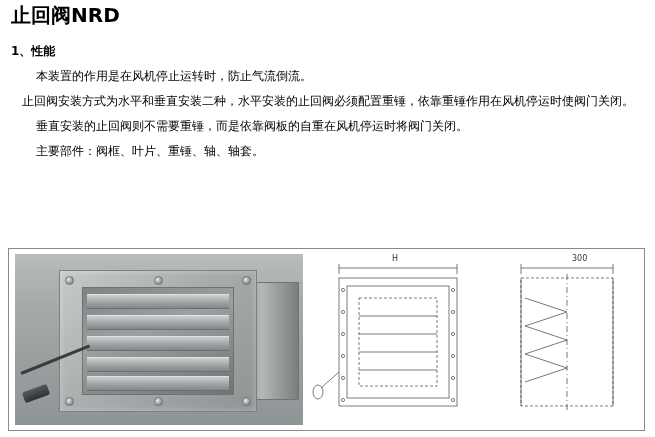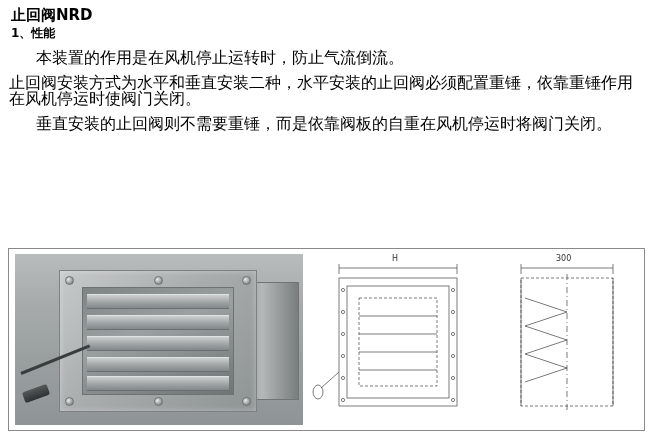--- a/index.html
+++ b/index.html
@@ -16,40 +16,40 @@
     position: relative;
   }
   .page {
     position: relative;
     width: 655px;
     height: 437px;
     box-sizing: border-box;
     padding: 4px 8px 0 8px;
   }
   .doc-title {
-    font-size: 15px;
+    font-size: 20px;
     font-weight: bold;
     letter-spacing: 0px;
     margin: 2px 0 0 3px;
     line-height: 18px;
   }
   .section-head {
     font-size: 12px;
     font-weight: bold;
-    margin: 1px 0 0 3px;
+    margin: 19px 0 0 3px;
     line-height: 16px;
   }
   .para {
-    font-size: 16px;
+    font-size: 12px;
     line-height: 16px;
     margin: 9px 0 0 28px;
     letter-spacing: 0px;
   }
   .para.nopad {
-    margin-left: 1px;
+    margin-left: 14px;
   }
   .figure-box {
     position: absolute;
     left: 8px;
     top: 248px;
     width: 637px;
     height: 183px;
     border: 1px solid #8a8a8a;
     box-sizing: border-box;
     background: #ffffff;
@@ -157,20 +157,21 @@
 
 <div class="page">
 
   <div class="doc-title">止回阀NRD</div>
 
   <div class="section-head">1、性能</div>
   <div class="para">本装置的作用是在风机停止运转时，防止气流倒流。</div>
   <div class="para nopad">止回阀安装方式为水平和垂直安装二种，水平安装的止回阀必须配置重锤，依靠重锤作用在风机停运时使阀门关闭。</div>
   <div class="para" style="">垂直安装的止回阀则不需要重锤，而是依靠阀板的自重在风机停运时将阀门关闭。</div>
 
+  <div class="para">主要部件：阀框、叶片、重锤、轴、轴套。</div>
 
   <div class="figure-box">
 
     <div class="fig-left">
       <div class="photo-bg"></div>
       <div class="duct"></div>
       <div class="frame-outer">
         <div class="bolt" style="left:5px;top:5px"></div>
         <div class="bolt" style="right:5px;top:5px"></div>
         <div class="bolt" style="left:5px;bottom:5px"></div>
@@ -231,18 +232,18 @@
           <path d="M216 100 L258 114 L216 128"></path>
 
           <line x1="212" y1="14" x2="304" y2="14"></line>
           <line x1="212" y1="10" x2="212" y2="20"></line>
           <line x1="304" y1="10" x2="304" y2="20"></line>
 
           <line x1="258" y1="20" x2="258" y2="158" stroke-dasharray="6,3,1,3"></line>
         </g>
       </svg>
       <div class="dim-label" style="left:83px; top:0px">H</div>
-      <div class="dim-label" style="left:247px; top:0px">300</div>
+      <div class="dim-label" style="left:263px; top:0px">300</div>
     </div>
 
   </div>
 
 </div>
 
 </body></html>

